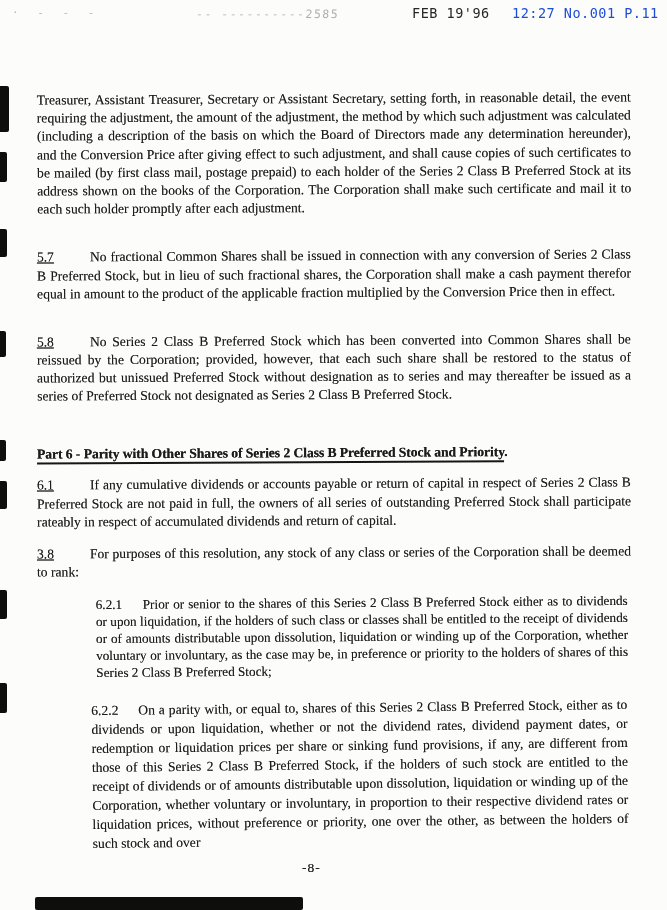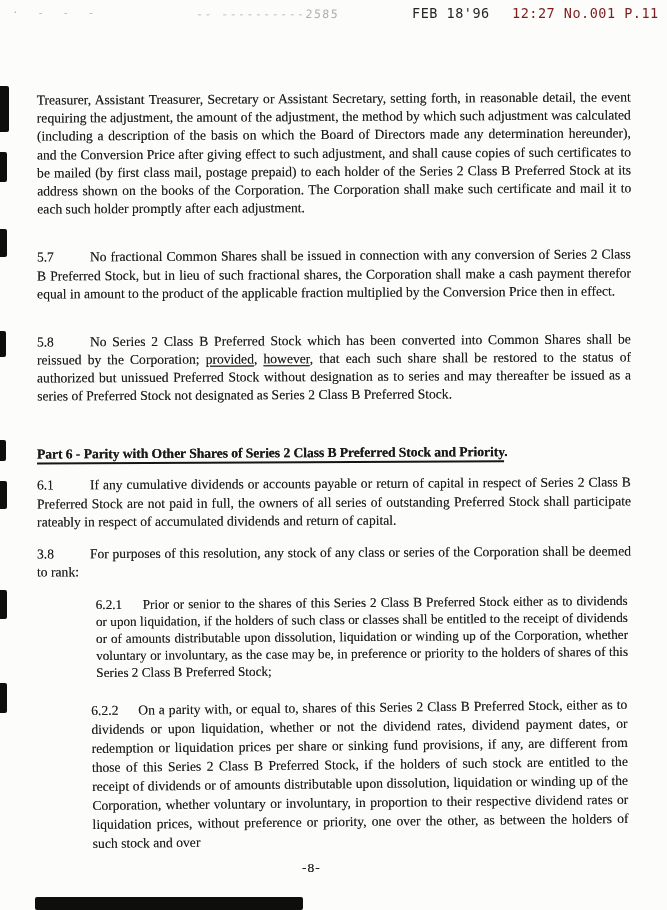--- a/index.html
+++ b/index.html
@@ -25,37 +25,37 @@
     transform:skewX(-4deg);
   }
   .hdr-date{
     left:412px;top:5px;
     font-family:"DejaVu Sans Mono", monospace;
     font-size:13.5px;color:#262626;letter-spacing:.5px;
   }
   .hdr-time{
     left:512px;top:5px;
     font-family:"DejaVu Sans Mono", monospace;
-    font-size:13.5px;color:#7f1d1d;letter-spacing:.5px;
+    font-size:13.5px;color:#1d4ed8;letter-spacing:.5px;
   }
   
   .blk{
     position:absolute;
     text-align:justify;
     font-size:13.6px;
     line-height:18.2px;
     text-shadow:0 0 .35px rgba(10,10,10,.55);
   }
   .num{display:inline-block;vertical-align:baseline;}
-  .num-wide{width:53px;}
+  .num-wide{width:53px;text-decoration:underline;}
   .num-sub{width:47px;}
   .tilt1{transform:rotate(-0.3deg);}
   .tilt2{transform:rotate(-0.45deg);}
   .tilt3{transform:rotate(-0.65deg);}
-  .uline{text-decoration:underline;text-underline-offset:2px;}
+  .uline{text-underline-offset:2px;}
   .part-heading{
     font-weight:bold;
     font-size:13.7px;
     letter-spacing:-0.1px;
     white-space:nowrap;
     text-shadow:0 0 .5px rgba(10,10,10,.8);
   }
   .part-heading .hd-u{
     border-bottom:2.2px solid #161616;
     padding-bottom:1px;
@@ -91,21 +91,21 @@
   <div class="bar b4"></div>
   <div class="bar b5"></div>
   <div class="bar b6"></div>
   <div class="bar b7"></div>
   <div class="bar b8"></div>
   <div class="bottom-bar"></div>
 
   <div class="fax-header">
     <span class="hdr-marks">· - - -</span>
     <span class="hdr-station">-- ----------2585</span>
-    <span class="hdr-date">FEB 18'96</span>
+    <span class="hdr-date">FEB 19'96</span>
     <span class="hdr-time">12:27 No.001 P.11</span>
   </div>
 
   <p class="blk tilt1" style="left:37px;top:76px;width:594px;">Treasurer, Assistant Treasurer, Secretary or Assistant Secretary, setting forth, in reasonable detail, the event requiring the adjustment, the amount of the adjustment, the method by which such adjustment was calculated (including a description of the basis on which the Board of Directors made any determination hereunder), and the Conversion Price after giving effect to such adjustment, and shall cause copies of such certificates to be mailed (by first class mail, postage prepaid) to each holder of the Series 2 Class B Preferred Stock at its address shown on the books of the Corporation.  The Corporation shall make such certificate and mail it to each such holder promptly after each adjustment.</p>
 
   <p class="blk tilt1" style="left:37px;top:233px;width:594px;line-height:18.5px;"><span class="num num-wide">5.7</span><span>No fractional Common Shares shall be issued in connection with any conversion of Series 2 Class B Preferred Stock, but in lieu of such fractional shares, the Corporation shall make a cash payment therefor equal in amount to the product of the applicable fraction multiplied by the Conversion Price then in effect.</span></p>
 
   <p class="blk tilt1" style="left:37px;top:318px;width:594px;line-height:18px;"><span class="num num-wide">5.8</span><span>No Series 2 Class B Preferred Stock which has been converted into Common Shares shall be reissued by the Corporation; </span><span class="uline">provided</span><span>, </span><span class="uline">however</span><span>, that each such share shall be restored to the status of authorized but unissued Preferred Stock without designation as to series and may thereafter be issued as a series of Preferred Stock not designated as Series 2 Class B Preferred Stock.</span></p>
 
   <p class="blk tilt1 part-heading" style="left:37px;top:430px;width:600px;"><span class="hd-u">Part 6 - Parity with Other Shares of Series 2 Class B Preferred Stock and Priority</span><span>.</span></p>

